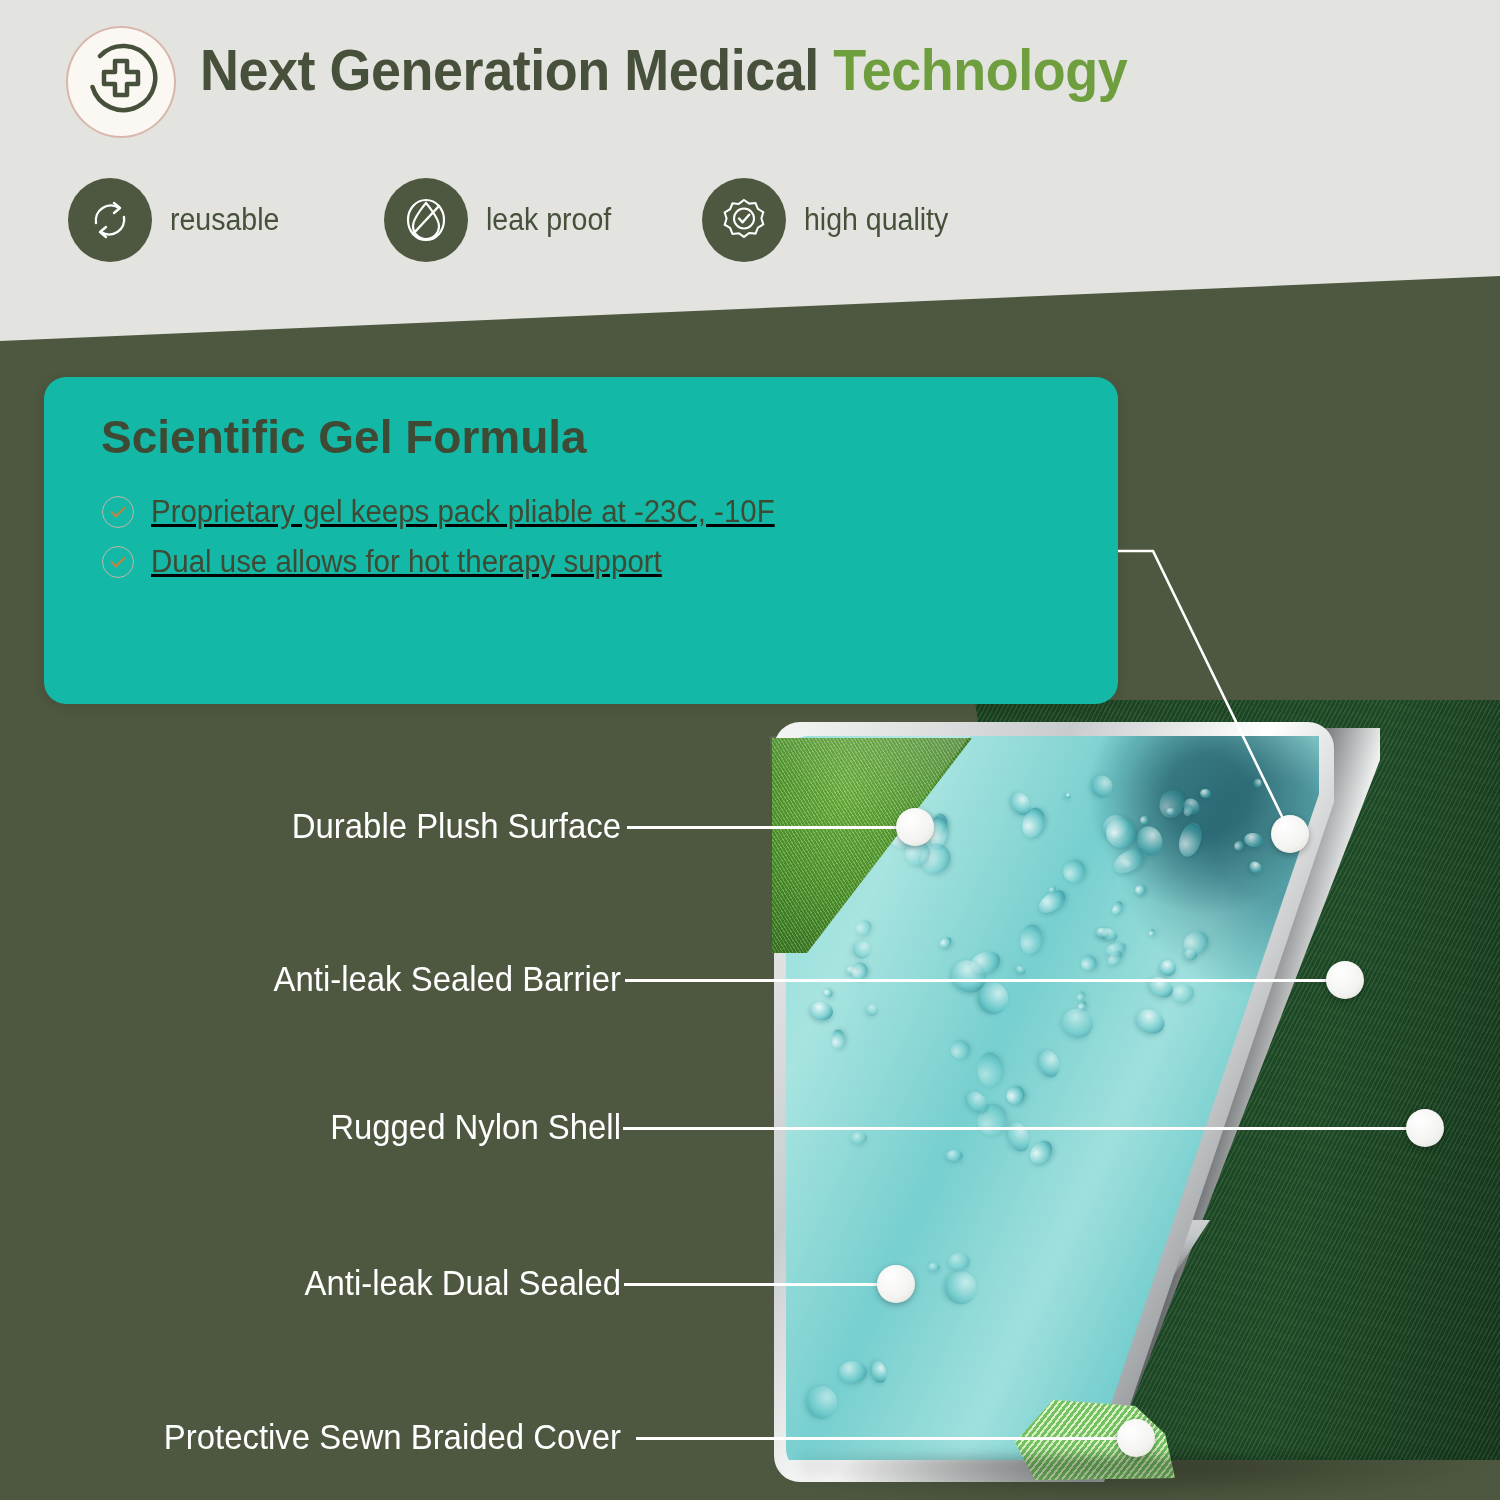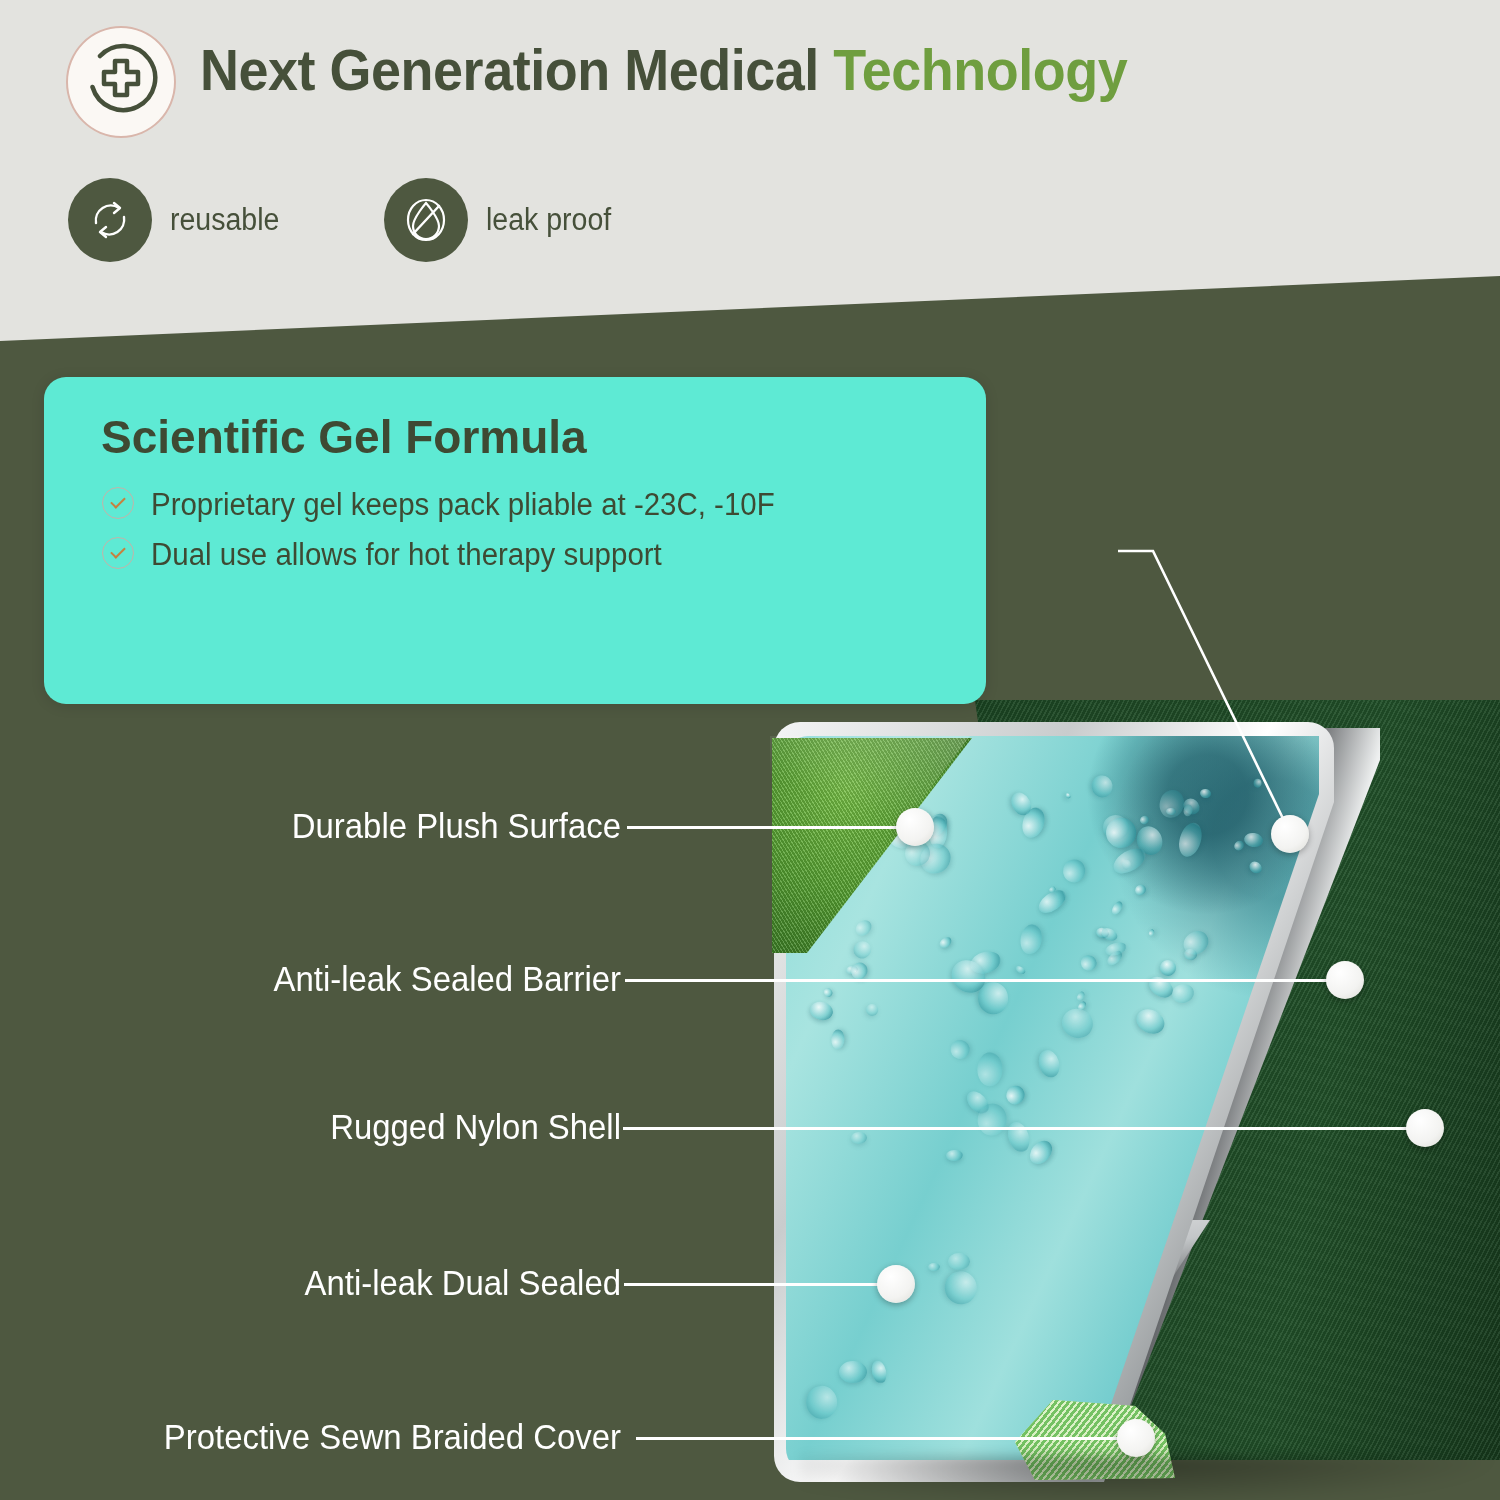--- a/index.html
+++ b/index.html
@@ -128,32 +128,32 @@
     clip-path: polygon(38px 0, 120px 6px, 150px 34px, 160px 78px, 20px 80px, 0 42px);
   }
   .shadow{
     position:absolute;left:40px;top:756px;width:700px;height:50px;
     background:radial-gradient(ellipse at 45% 10%, rgba(0,0,0,.35), rgba(0,0,0,0) 70%);
     filter:blur(6px);
   }
 
   
   .card{
-    position:absolute;left:44px;top:377px;width:942px;height:327px;
-    background:#5eead4;border-radius:22px;z-index:4;
+    position:absolute;left:44px;top:377px;width:1074px;height:327px;
+    background:#14b8a6;border-radius:22px;z-index:4;
     box-shadow:0 2px 14px rgba(0,0,0,.12);
   }
   .card-title{
     position:absolute;left:57px;top:33px;
     font-size:46px;font-weight:bold;color:#3e4a33;
     font-family:"Liberation Sans Narrow","Liberation Sans",sans-serif;
     letter-spacing:0px;white-space:nowrap;
   }
   .bullets{position:absolute;left:58px;top:110px;width:1010px;}
-  .bullet{display:flex;align-items:flex-start;gap:17px;height:50px;}
+  .bullet{display:flex;align-items:center;gap:17px;height:50px;text-decoration:underline;}
   .chk{
     width:30px;height:30px;border-radius:50%;
     border:1.6px solid #c2b4a9;flex:0 0 auto;position:relative;
   }
   .chk:after{
     content:"";position:absolute;left:8px;top:9px;
     width:12px;height:6px;border-left:2.2px solid #c8813f;border-bottom:2.2px solid #c8813f;
     transform:rotate(-45deg);
   }
   .bullet-text{
@@ -304,20 +304,30 @@
           <svg width="50" height="50" viewBox="0 0 50 50">
             <path d="M11 28 A15 15 0 0 1 34 13" fill="none" stroke="#fff" stroke-width="2.4" stroke-linecap="round"></path>
             <path d="M39 22 A15 15 0 0 1 16 37" fill="none" stroke="#fff" stroke-width="2.4" stroke-linecap="round"></path>
             <path d="M29 8 L35 13 L29 18" fill="none" stroke="#fff" stroke-width="2.4" stroke-linecap="round" stroke-linejoin="round"></path>
             <path d="M21 42 L15 37 L21 32" fill="none" stroke="#fff" stroke-width="2.4" stroke-linecap="round" stroke-linejoin="round"></path>
           </svg>
         </div>
         <div class="feat-label">reusable</div>
       </div>
 
+      <div class="feat f2">
+        <div class="feat-badge">
+          <svg width="50" height="50" viewBox="0 0 50 50">
+            <path d="M25 5 l5.2 3.6 6.3-.6 2.4 5.9 5.4 3.3-1.9 6.1 1.9 6.1-5.4 3.3-2.4 5.9-6.3-.6L25 41.9 19.8 38.3l-6.3 .6-2.4-5.9L5.7 29.7 7.6 23.6 5.7 17.5l5.4-3.3 2.4-5.9 6.3 .6 z" fill="none" stroke="#fff" stroke-width="2"></path>
+            <circle cx="25" cy="23.5" r="10" fill="none" stroke="#fff" stroke-width="2"></circle>
+            <path d="M20 23.5 l3.6 3.8 6.6-7.6" fill="none" stroke="#fff" stroke-width="2.4" stroke-linecap="round" stroke-linejoin="round"></path>
+          </svg>
+        </div>
+        <div class="feat-label">high quality</div>
+      </div>
 
 
     </div>
   </div>
 
   <div class="card">
     <div class="card-title">Scientific Gel Formula</div>
     <div class="bullets">
       <div class="bullet">
         <span class="chk"></span>

